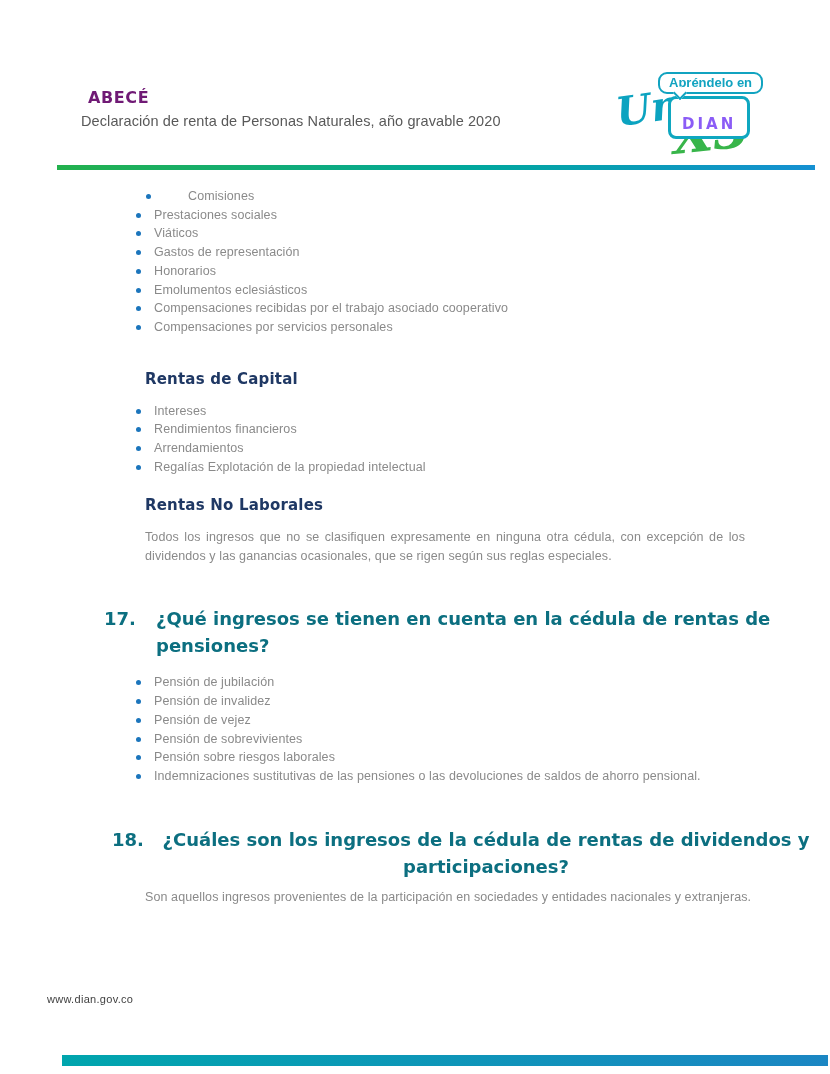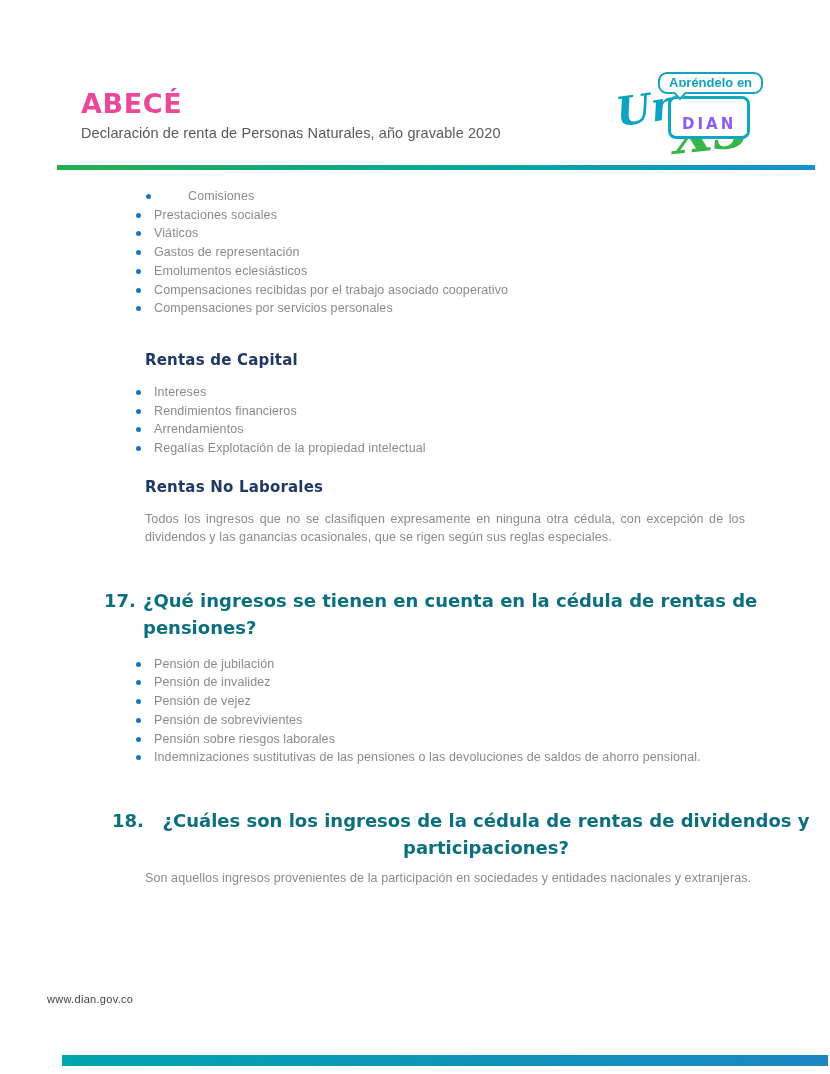--- a/index.html
+++ b/index.html
@@ -6,21 +6,21 @@
   html,body { background:#ffffff; }
   .page {
     position:relative; width:830px; height:1074px; margin:0 auto;
     background:#ffffff; overflow:hidden;
     font-family:"Liberation Sans", sans-serif;
   }
   
   .hdr { position:absolute; left:81px; top:88px; }
   .hdr-title {
     font-family:"DejaVu Sans", sans-serif; font-weight:bold;
-    font-size:27px; color:#ec4899; letter-spacing:0.6px;
+    font-size:16px; color:#701a75; letter-spacing:0.6px;margin-left:7px;
   }
   .hdr-sub { margin-top:6px; font-size:14.5px; color:#595959; letter-spacing:0.1px; }
   .hdr-rule {
     position:absolute; left:57px; top:165px; width:758px; height:5px;
     background:linear-gradient(90deg,#23b14d 0%,#00a79d 55%,#1590d2 100%);
   }
   
   .logo { position:absolute; left:616px; top:72px; width:200px; height:96px; }
   .logo-bubble {
     position:absolute; left:42px; top:0; z-index:4; background:#fff;
@@ -65,21 +65,21 @@
   .sec-heading.second { margin-top:20px; }
   .para {
     margin:13px 0 0 145px; width:600px; font-size:12.5px; line-height:18.5px;
     color:#8a8a8a; text-align:justify; letter-spacing:0.1px;
   }
   .question {
     display:flex; margin-top:40px; font-family:"DejaVu Sans", sans-serif;
     font-weight:bold; color:#0c6f80; font-size:18px; line-height:27px;
   }
   .q17 .q-num { flex:0 0 auto; margin-left:104px; width:39px; }
-  .q17 .q-text { width:655px; }
+  .q17 .q-text { width:655px;margin-left:13px; }
   .q18 .q-num { flex:0 0 auto; margin-left:112px; width:31px; }
   .q18 .q-text { width:686px;text-align:center; }
   .pension-list { margin-top:14px; }
   .para-q18 { margin-top:8px; width:662px; }
   
   .footer-url { position:absolute; left:47px; top:993px; font-size:11px; color:#3f3f3f; letter-spacing:0.3px; }
   .bottom-bar {
     position:absolute; left:62px; top:1055px; width:766px; height:11px;
     background:linear-gradient(90deg,#00a5ad 0%,#1b86c3 100%);
   }
@@ -117,20 +117,24 @@
       <li class="bitem">
           <span class="dot"></span>
           <span class="txt">Viáticos</span>
         </li>
       <li class="bitem">
           <span class="dot"></span>
           <span class="txt">Gastos de representación</span>
         </li>
       <li class="bitem">
           <span class="dot"></span>
+          <span class="txt">Honorarios</span>
+        </li>
+      <li class="bitem">
+          <span class="dot"></span>
           <span class="txt">Emolumentos eclesiásticos</span>
         </li>
       <li class="bitem">
           <span class="dot"></span>
           <span class="txt">Compensaciones recibidas por el trabajo asociado cooperativo</span>
         </li>
       <li class="bitem">
           <span class="dot"></span>
           <span class="txt">Compensaciones por servicios personales</span>
         </li>

